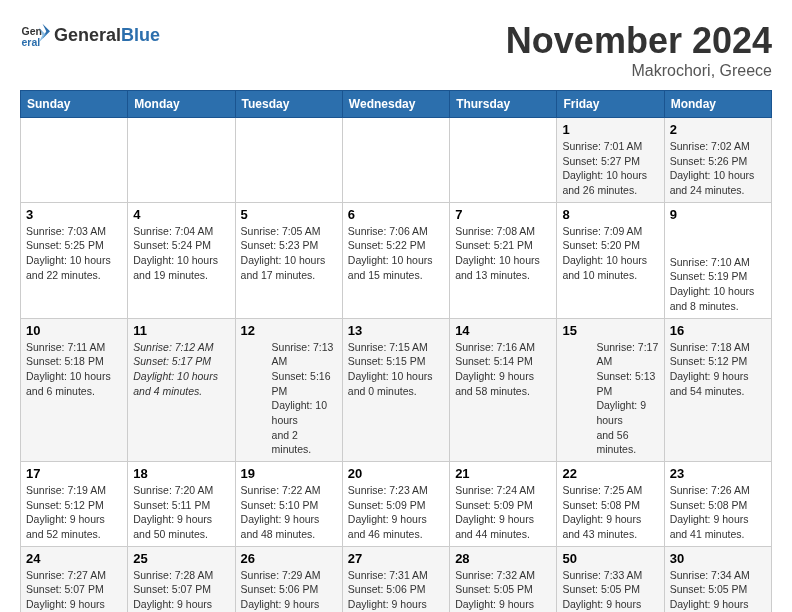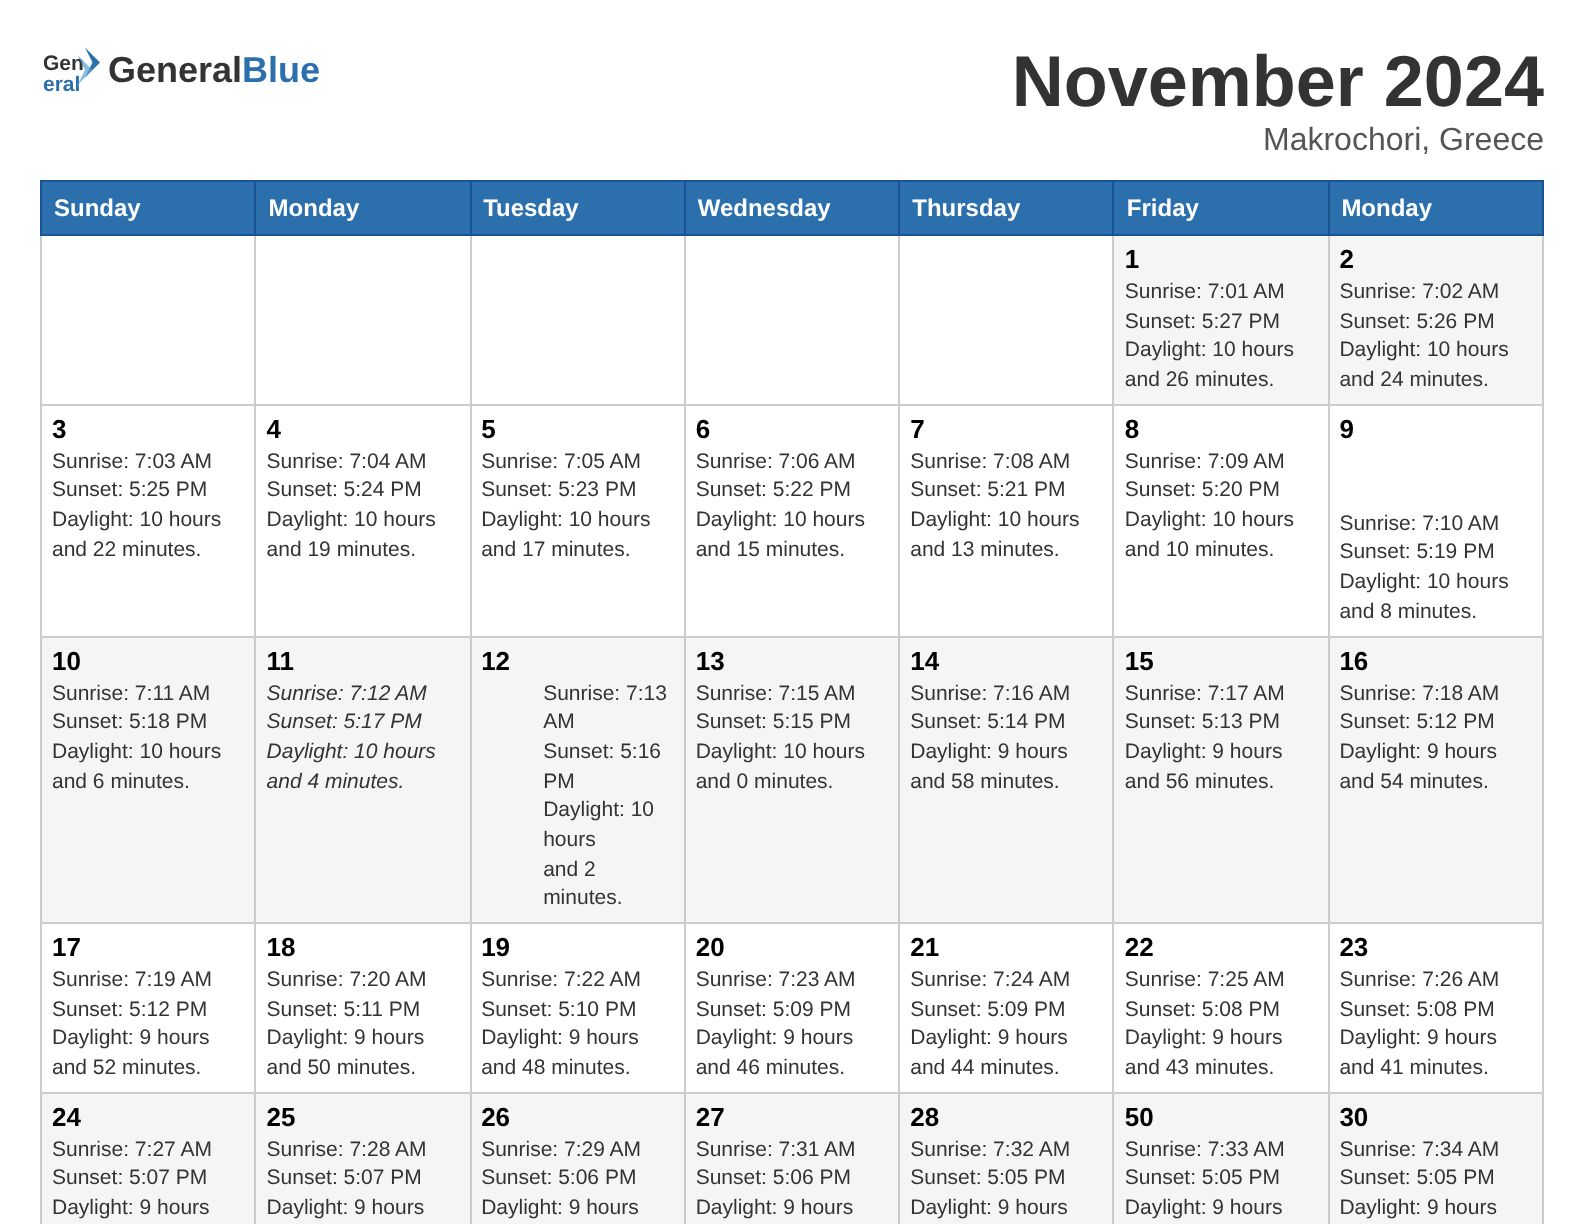--- a/index.html
+++ b/index.html
@@ -225,21 +225,21 @@
         </td>
         <td>
           <span class="day-num">14</span>
           <div class="day-info" style="white-space: pre-line;">Sunrise: 7:16 AM
 Sunset: 5:14 PM
 Daylight: 9 hours
 and 58 minutes.</div>
         </td>
         <td>
           <span class="day-num">15</span>
-          <div class="day-info" style="white-space: pre-line;">Sunrise: 7:17 AM
+          <div class="day-info" style="white-space: pre-line; margin-left: 34px;">Sunrise: 7:17 AM
 Sunset: 5:13 PM
 Daylight: 9 hours
 and 56 minutes.</div>
         </td>
         <td>
           <span class="day-num">16</span>
           <div class="day-info" style="white-space: pre-line;">Sunrise: 7:18 AM
 Sunset: 5:12 PM
 Daylight: 9 hours
 and 54 minutes.</div>

